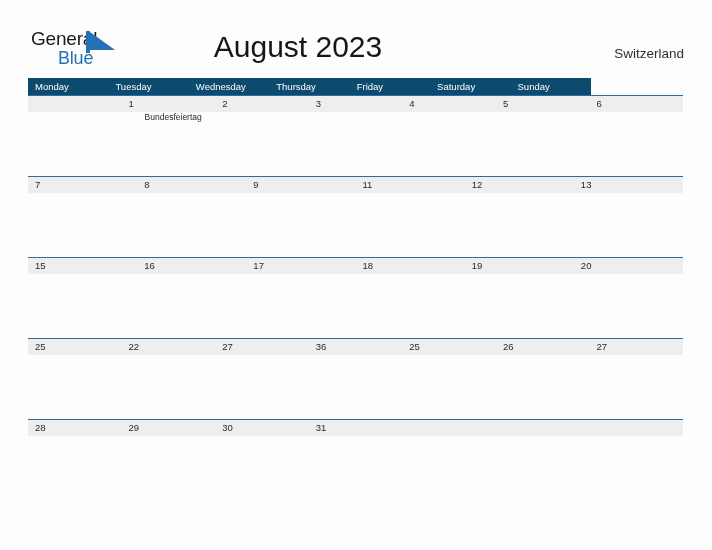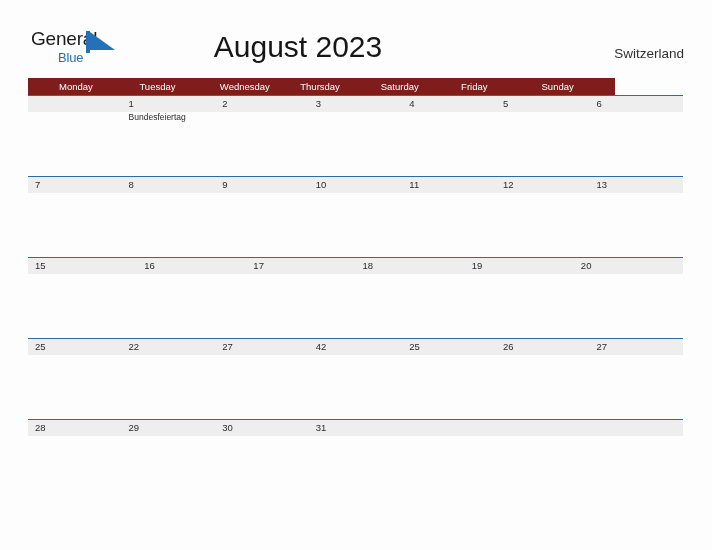--- a/index.html
+++ b/index.html
@@ -45,21 +45,21 @@
     letter-spacing: -0.2px;
     color: #1b1b1b;
     font-family: "Liberation Sans", sans-serif;
     line-height: 20px;
     white-space: nowrap;
   }
   .logo-blue {
     position: absolute;
     left: 27px;
     top: 19px;
-    font-size: 13px;
+    font-size: 18px;
     letter-spacing: -0.2px;
     color: #2571b5;
     font-family: "Liberation Sans", sans-serif;
     line-height: 20px;
     white-space: nowrap;
   }
   .logo-mark {
     position: absolute;
     left: 55px;
     top: 2px;
@@ -97,22 +97,21 @@
     position: absolute;
     left: 28px;
     top: 78px;
     width: 655px;
   }
 
   .dow-row {
     display: flex;
     width: 563px;
     height: 17px;
-    background: #7f1d1d;
-    padding-left: 24px;
+    background: #0c4a6e;
   }
   .dow-cell {
     flex: 1 1 0;
     color: #ffffff;
     font-size: 9.5px;
     line-height: 17px;
     padding-left: 7px;
     box-sizing: border-box;
     font-family: "Liberation Sans", sans-serif;
     white-space: nowrap;
@@ -157,21 +156,21 @@
     position: absolute;
     left: 7px;
     top: 2px;
     font-size: 9.5px;
     line-height: 13px;
     color: #2a2a2a;
     font-family: "Liberation Sans", sans-serif;
   }
   .day-event {
     position: absolute;
-    left: 7px;
+    left: 23px;
     top: 17px;
     right: 3px;
     font-size: 8.5px;
     line-height: 11px;
     color: #2a2a2a;
     font-family: "Liberation Sans", sans-serif;
   }
 </style>
 </head>
 <body>
@@ -196,22 +195,22 @@
     <div class="country">Switzerland</div>
   </div>
 
   <div class="calendar">
 
     <div class="dow-row">
       <div class="dow-cell">Monday</div>
       <div class="dow-cell">Tuesday</div>
       <div class="dow-cell">Wednesday</div>
       <div class="dow-cell">Thursday</div>
+      <div class="dow-cell">Friday</div>
       <div class="dow-cell">Saturday</div>
-      <div class="dow-cell">Friday</div>
       <div class="dow-cell">Sunday</div>
     </div>
 
     <div class="week">
       <div class="week-band"></div>
       <div class="week-cells">
         <div class="day-cell empty">
 
           <span class="day-event"></span>
         </div>
@@ -251,24 +250,20 @@
         </div>
         <div class="day-cell">
           <span class="day-num">8</span>
           <span class="day-event"></span>
         </div>
         <div class="day-cell">
           <span class="day-num">9</span>
           <span class="day-event"></span>
         </div>
         <div class="day-cell">
-          <span class="day-num">10</span>
-          <span class="day-event"></span>
-        </div>
-        <div class="day-cell">
           <span class="day-num">11</span>
           <span class="day-event"></span>
         </div>
         <div class="day-cell">
           <span class="day-num">12</span>
           <span class="day-event"></span>
         </div>
         <div class="day-cell">
           <span class="day-num">13</span>
           <span class="day-event"></span>
@@ -315,21 +310,21 @@
         </div>
         <div class="day-cell">
           <span class="day-num">22</span>
           <span class="day-event"></span>
         </div>
         <div class="day-cell">
           <span class="day-num">27</span>
           <span class="day-event"></span>
         </div>
         <div class="day-cell">
-          <span class="day-num">42</span>
+          <span class="day-num">36</span>
           <span class="day-event"></span>
         </div>
         <div class="day-cell">
           <span class="day-num">25</span>
           <span class="day-event"></span>
         </div>
         <div class="day-cell">
           <span class="day-num">26</span>
           <span class="day-event"></span>
         </div>

